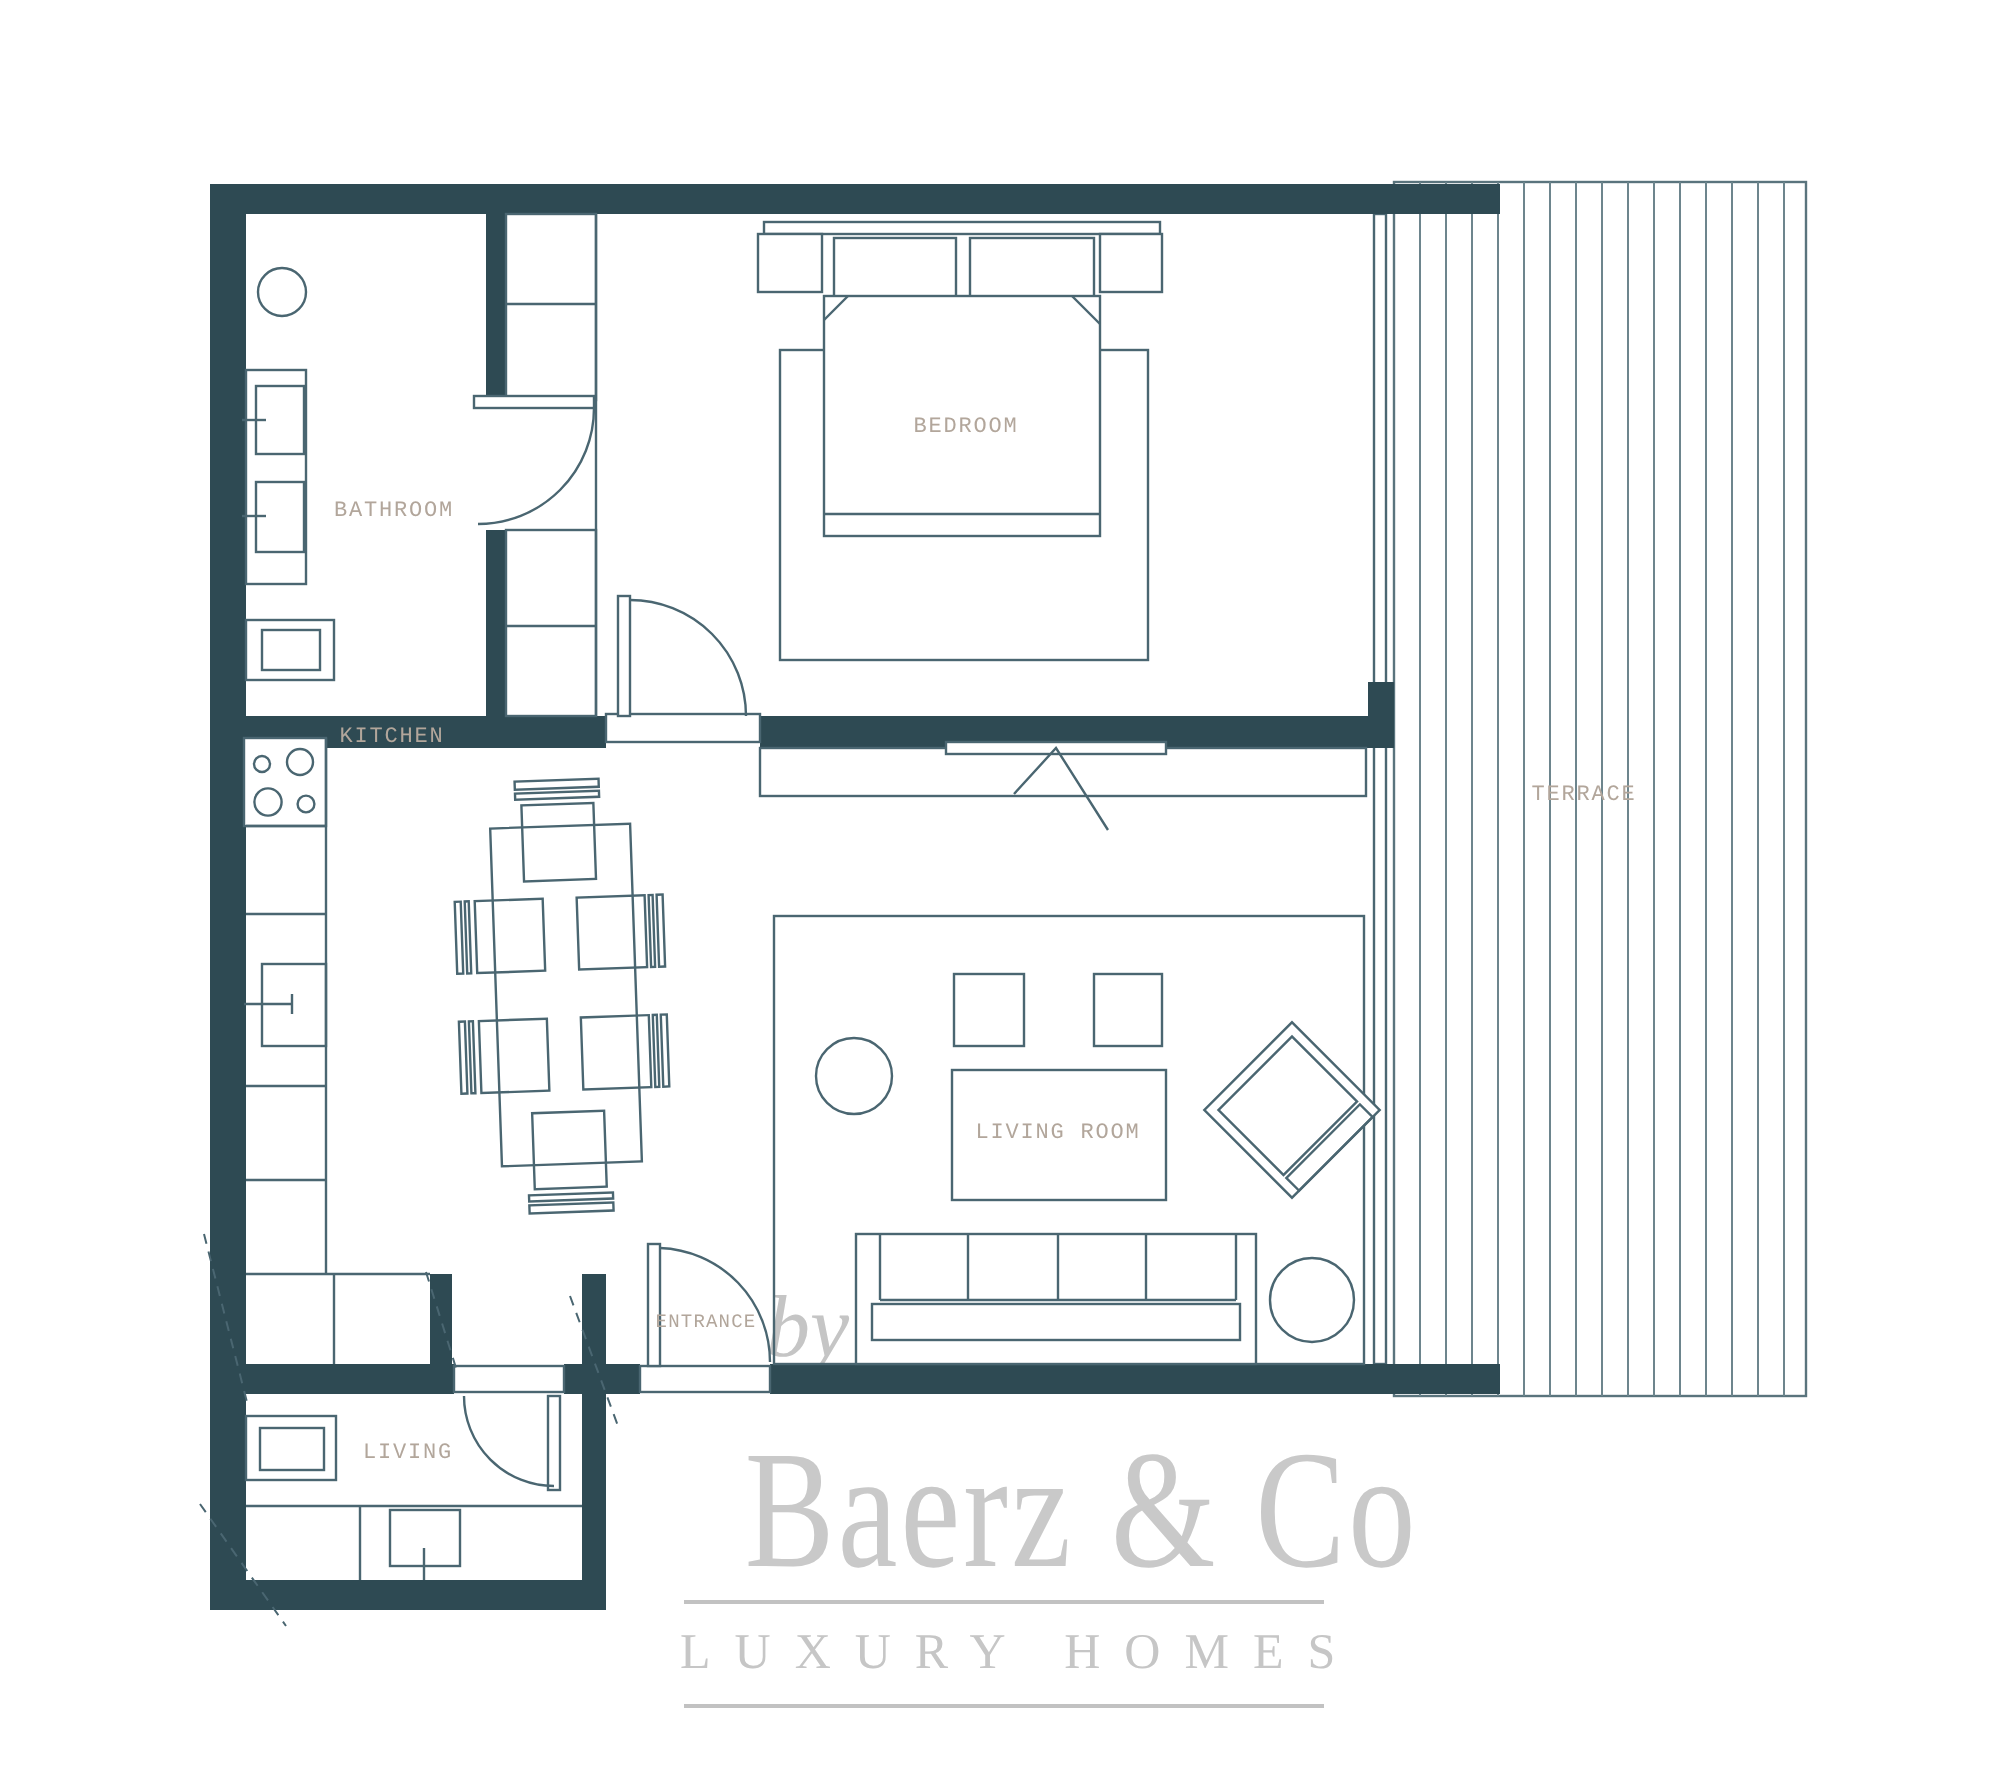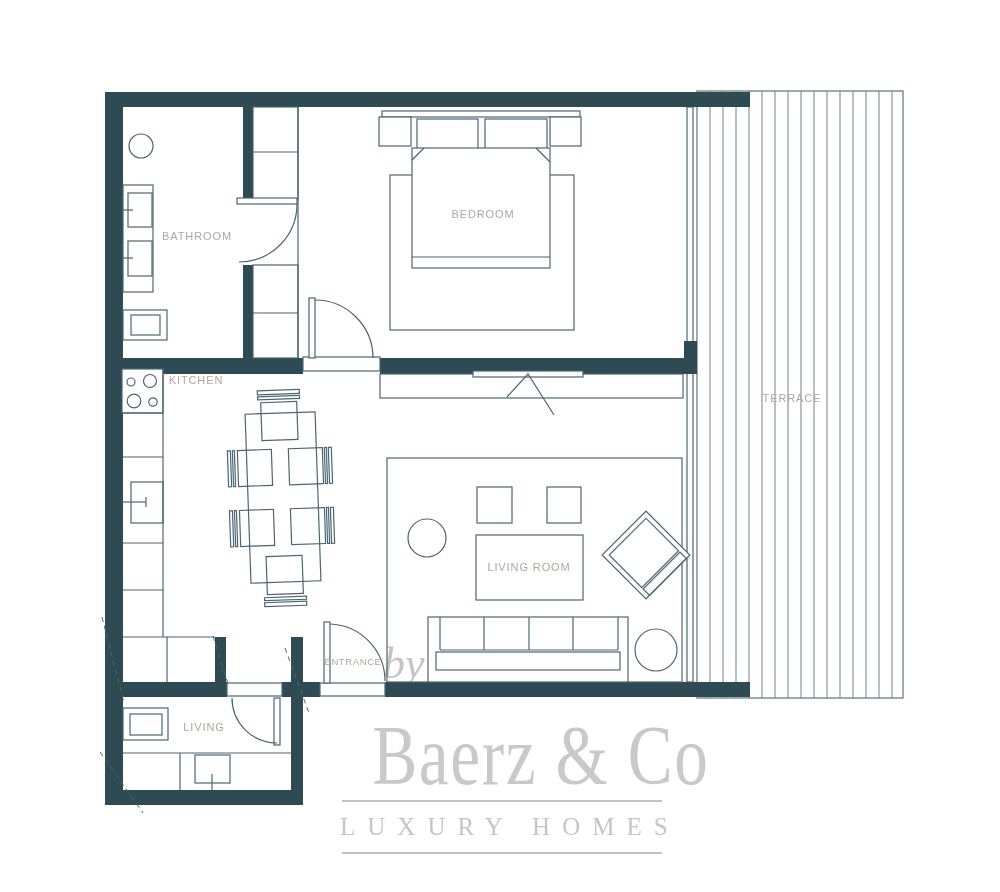--- a/index.html
+++ b/index.html
@@ -8,21 +8,21 @@
   .layer{position:absolute;left:0;top:0;width:1000px;height:892px;}
   
   .s{stroke:#4a6671;stroke-width:1.2;fill:none;}
   .sw{stroke:#4a6671;stroke-width:1.2;fill:#ffffff;}
   .w{fill:#2e4a53;}
   .p{stroke:#6d858d;stroke-width:1;}
   .pb{stroke:#5a747d;stroke-width:1.2;fill:#ffffff;}
   .d{stroke:#4a6671;stroke-width:1;stroke-dasharray:5 4;fill:none;}
   
   .lbl{position:absolute;transform:translate(-50%,-50%);color:#b2a69b;
-       font-size:11px;letter-spacing:.9px;white-space:nowrap;z-index:3;}
+       font-size:11px;letter-spacing:.9px;white-space:nowrap;z-index:3;font-family:Liberation Mono, monospace;}
   .lbl.small{font-size:9.5px;letter-spacing:.6px;}
   
   .brand-by{position:absolute;left:383px;top:638px;z-index:1;
             font-family:"Liberation Serif",serif;font-style:italic;
             font-size:44px;color:#c5c5c5;text-shadow:1px 1px 0 #ffffff;}
   .brand{position:absolute;left:340px;top:702px;width:324px;z-index:1;
          text-align:center;font-family:"Liberation Serif",serif;color:#c9c9c9;}
   .brand-name{font-size:84px;line-height:1;margin-top:12px;letter-spacing:2px;
               transform:scaleX(0.8);transform-origin:center;white-space:nowrap;
               text-shadow:2px 2px 0 #ffffff;}
@@ -218,21 +218,21 @@
     </g>
 
     <g>
       <line class="d" x1="102" y1="617" x2="124" y2="703"></line>
       <line class="d" x1="100" y1="752" x2="143" y2="813"></line>
       <line class="d" x1="213" y1="636" x2="228" y2="684"></line>
       <line class="d" x1="285" y1="648" x2="309" y2="713"></line>
     </g>
   </svg>
 
-  <div class="lbl" style="left:197px;top:236px">BATHROOM</div>
+  <div class="lbl" style="left:197px;top:256px">BATHROOM</div>
   <div class="lbl" style="left:483px;top:214px">BEDROOM</div>
-  <div class="lbl" style="left:196px;top:380px">KITCHEN</div>
+  <div class="lbl" style="left:196px;top:369px">KITCHEN</div>
   <div class="lbl" style="left:529px;top:567px">LIVING ROOM</div>
   <div class="lbl small" style="left:353px;top:661px">ENTRANCE</div>
   <div class="lbl" style="left:204px;top:727px">LIVING</div>
   <div class="lbl" style="left:792px;top:398px">TERRACE</div>
 
 </div>
 
 </body></html>

